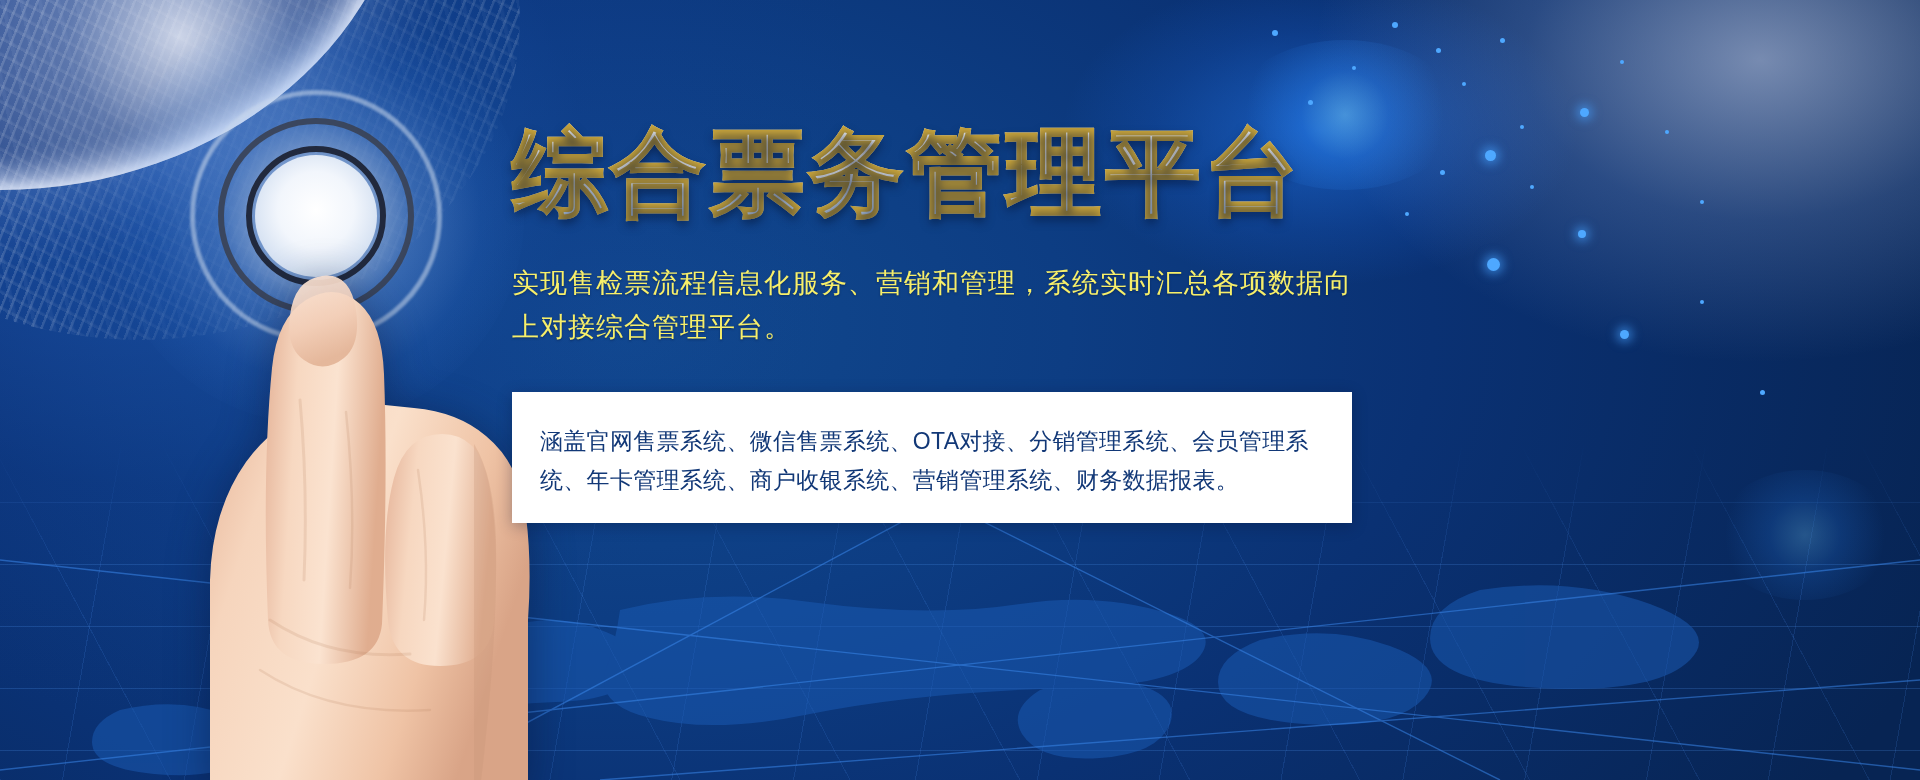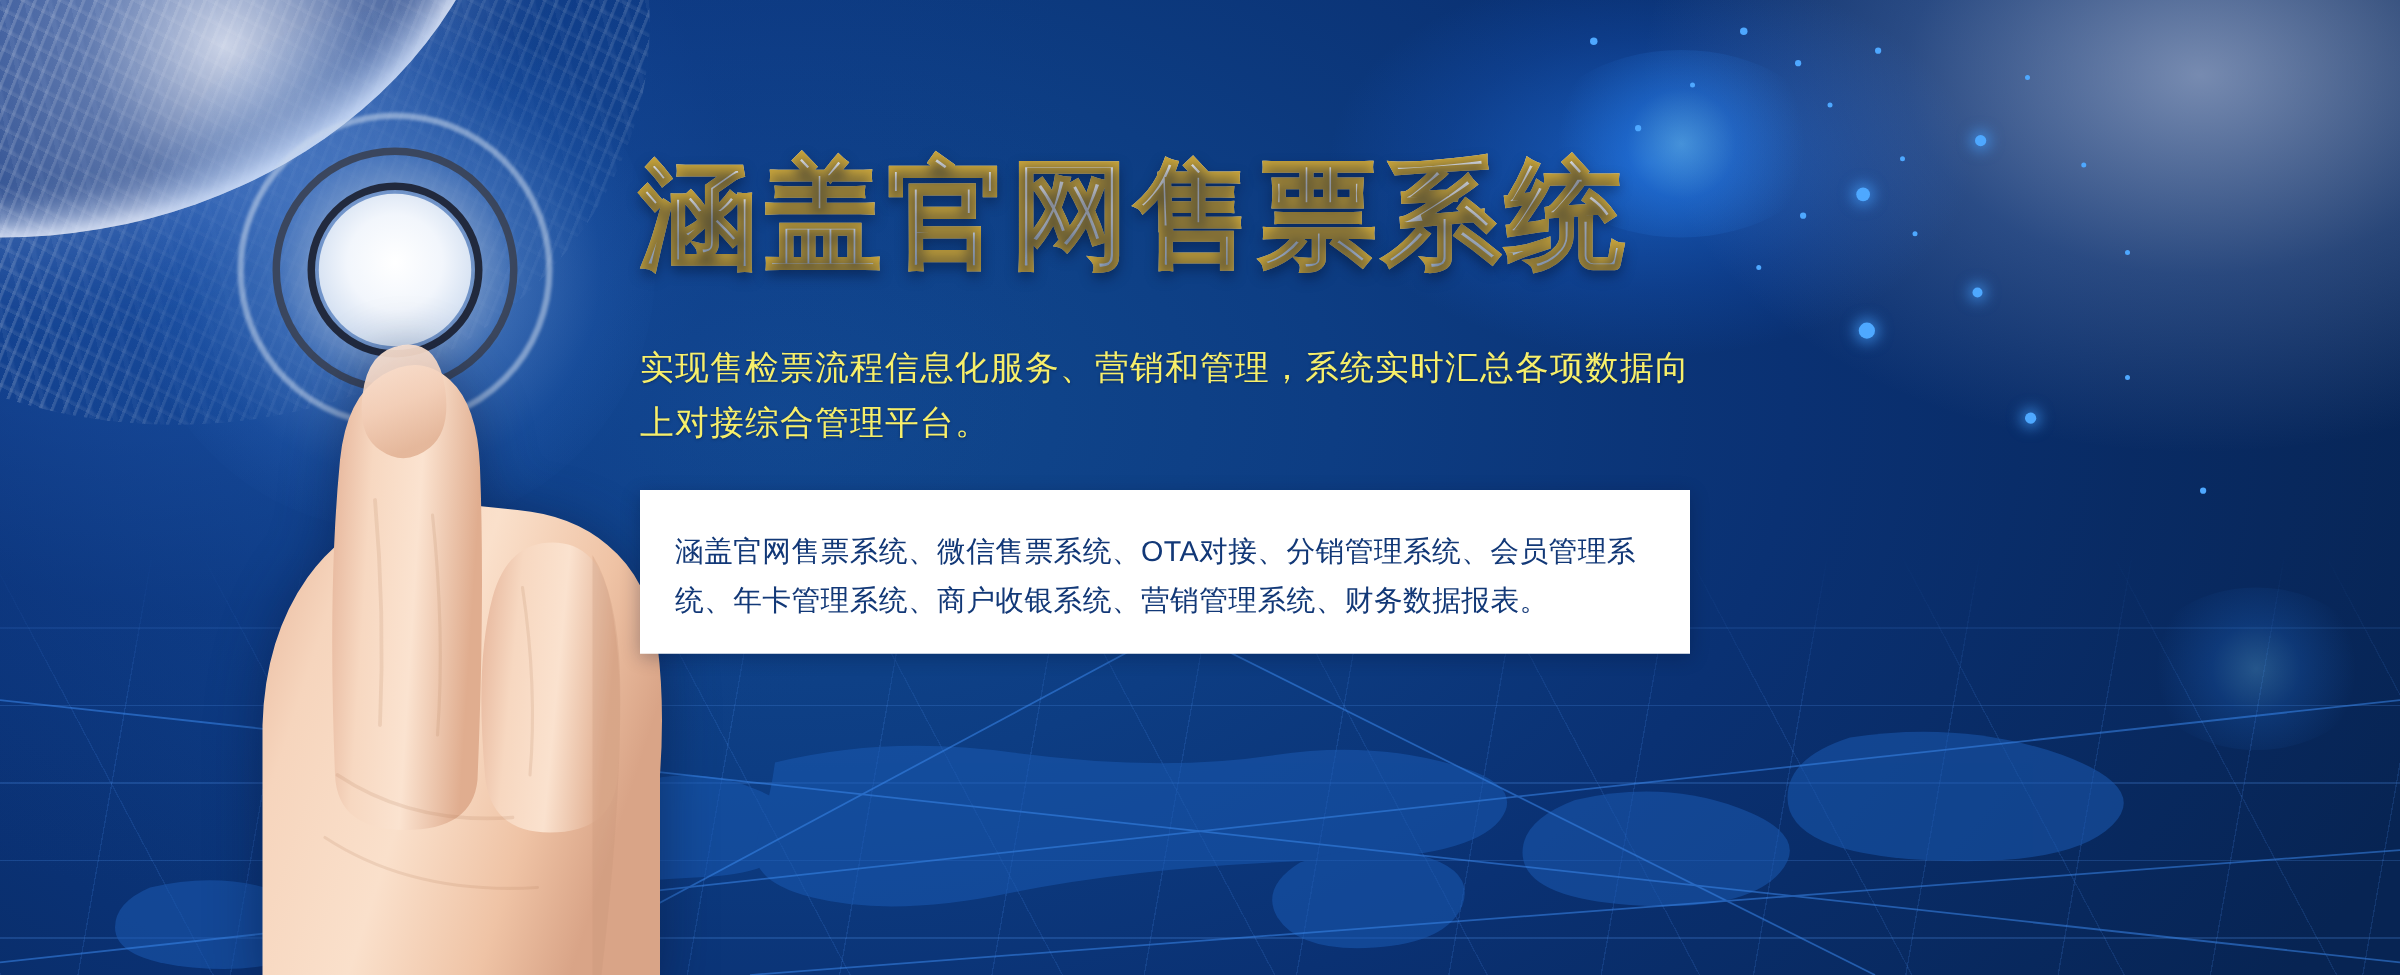--- a/index.html
+++ b/index.html
@@ -115,21 +115,21 @@
     -webkit-background-clip:text;
     background-clip:text;
     -webkit-text-fill-color:transparent;
     -webkit-text-stroke:2px #caa63c;
     paint-order:stroke fill;
     text-shadow:0 5px 10px rgba(3,16,46,0.55);
     white-space:nowrap;
   }
 
   .subtitle {
-    margin-top:48px;
+    margin-top:36px;
     font-family:"DejaVu Serif", serif;
     font-size:27px;
     line-height:1.62;
     color:#f7ef6a;
     letter-spacing:1px;
     width:850px;
     text-shadow:0 1px 2px rgba(5,22,60,0.5);
   }
 
   .infobox {
@@ -276,21 +276,21 @@
         <path d="M 120 470 q 60 40 140 34" stroke-width="3"></path>
         <path d="M 110 520 q 70 46 170 40" stroke-width="2.5"></path>
         <path d="M 268 320 q 12 80 6 150" stroke-width="2.5"></path>
       </g>
 
       <path d="M 330 640 q 18 -150 16 -250 q -2 -64 -22 -96 l 0 346 Z" fill="#c69377" opacity="0.28"></path>
     </svg>
   </div>
 
   <div class="content">
-    <div class="headline">涵盖官网售票系统</div>
+    <div class="headline">综合票务管理平台</div>
     <div class="subtitle">实现售检票流程信息化服务、营销和管理，系统实时汇总各项数据向上对接综合管理平台。</div>
   </div>
 
   <div class="infobox">
     <div class="body">涵盖官网售票系统、微信售票系统、OTA对接、分销管理系统、会员管理系统、年卡管理系统、商户收银系统、营销管理系统、财务数据报表。</div>
   </div>
 
 </div>
 
 </body></html>

